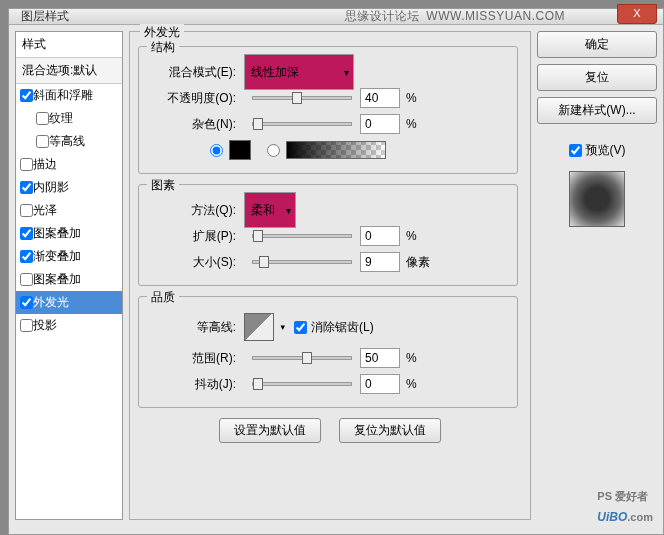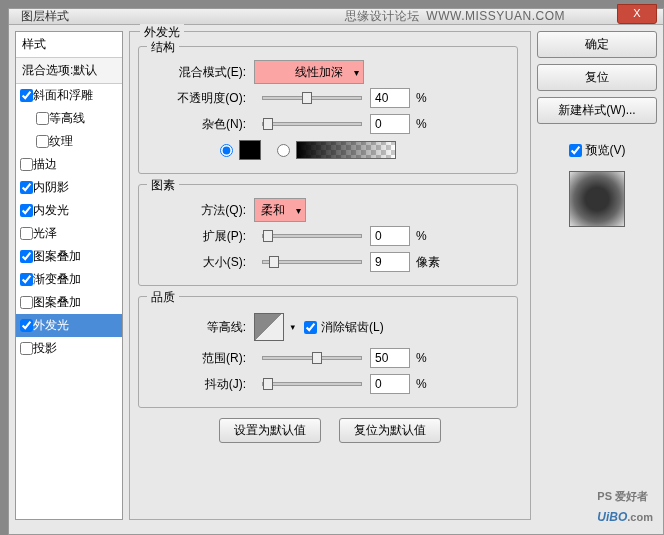--- a/index.html
+++ b/index.html
@@ -11,26 +11,26 @@
 .close-btn { position: absolute; right: 6px; top: -5px; width: 40px; height: 20px; background: #c94a3b; border: 1px solid #a03020; border-radius: 0 0 3px 3px; color: #fff; text-align: center; line-height: 16px; font-size: 11px; }
 .content { display: flex; height: calc(100% - 24px); padding: 6px; gap: 6px; }
 .sidebar { width: 108px; border: 1px solid #999; background: #fff; }
 .sidebar-header { padding: 4px 6px; border-bottom: 1px solid #ccc; }
 .sidebar-sub { padding: 4px 6px; border-bottom: 1px solid #ccc; background: #f4f4f4; }
 .sidebar-item { padding: 3px 4px; display: flex; align-items: center; cursor: pointer; }
 .sidebar-item.indent { padding-left: 20px; }
 .sidebar-item.selected { background: #4a8cd8; color: #fff; }
 .sidebar-item input[type=checkbox] { width: 13px; height: 13px; }
 .main { flex: 1; position: relative; }
-.group { border: 1px solid #aaa; border-radius: 3px; margin: 6px 4px 10px 0; padding: 10px 8px 8px 25px; position: relative; }
+.group { border: 1px solid #aaa; border-radius: 3px; margin: 6px 4px 10px 0; padding: 10px 8px 8px 15px; position: relative; }
 .group-title-outer { position: absolute; left: 10px; top: -8px; background: #e8e8e8; padding: 0 4px; }
 .group-title { position: absolute; left: 8px; top: -8px; background: #e8e8e8; padding: 0 4px; }
 .row { display: flex; align-items: center; margin: 4px 0; height: 22px; }
 .row-label { width: 90px; text-align: right; padding-right: 8px; }
-.select { border: 1px solid #999; background: #fca5a5; height: 24px; padding: 0 20px 0 6px; position: relative; display: inline-flex; align-items: center; min-width: 110px; justify-content: flex-end; }
+.select { border: 1px solid #999; background: #be185d; height: 36px; padding: 0 20px 0 6px; position: relative; display: inline-flex; align-items: center; min-width: 110px; }
 .select::after { content: "▾"; position: absolute; right: 4px; font-size: 10px; }
 .select.small { min-width: 50px; }
 .slider { width: 100px; height: 4px; background: #ccc; border: 1px solid #999; position: relative; margin: 0 8px; }
 .slider-thumb { position: absolute; top: -5px; width: 10px; height: 12px; background: #eee; border: 1px solid #666; }
 .num-input { width: 40px; height: 20px; border: 1px solid #999; padding: 0 4px; background: #fff; text-align: left; }
 .unit { margin-left: 6px; }
 .radio-row { display: flex; align-items: center; gap: 6px; margin-left: 56px; }
 .swatch { width: 22px; height: 20px; border: 1px solid #666; background: #000; }
 .gradient { width: 100px; height: 18px; border: 1px solid #666; background: linear-gradient(to right, #000, rgba(0,0,0,0)), repeating-conic-gradient(#ccc 0 25%, #fff 0 50%) 50%/10px 10px; }
 .contour-swatch { width: 30px; height: 28px; border: 1px solid #666; background: linear-gradient(135deg, #888 0 50%, #eee 50% 100%); position: relative; }
@@ -64,37 +64,33 @@
     <div class="sidebar">
       <div class="sidebar-header">样式</div>
       <div class="sidebar-sub">混合选项:默认</div>
       <div id="sidebar-items">
           <div class="sidebar-item">
             <input type="checkbox" checked="" style="">
             <span>斜面和浮雕</span>
           </div>
           <div class="sidebar-item indent">
             <input type="checkbox" style="">
+            <span>纹理</span>
+          </div>
+          <div class="sidebar-item indent">
+            <input type="checkbox" style="">
             <span>等高线</span>
           </div>
-          <div class="sidebar-item indent">
-            <input type="checkbox" style="">
-            <span>纹理</span>
-          </div>
           <div class="sidebar-item">
             <input type="checkbox" style="">
             <span>描边</span>
           </div>
           <div class="sidebar-item">
             <input type="checkbox" checked="" style="">
             <span>内阴影</span>
-          </div>
-          <div class="sidebar-item">
-            <input type="checkbox" checked="" style="">
-            <span>内发光</span>
           </div>
           <div class="sidebar-item">
             <input type="checkbox" style="">
             <span>光泽</span>
           </div>
           <div class="sidebar-item">
             <input type="checkbox" checked="" style="">
             <span>图案叠加</span>
           </div>
           <div class="sidebar-item">

